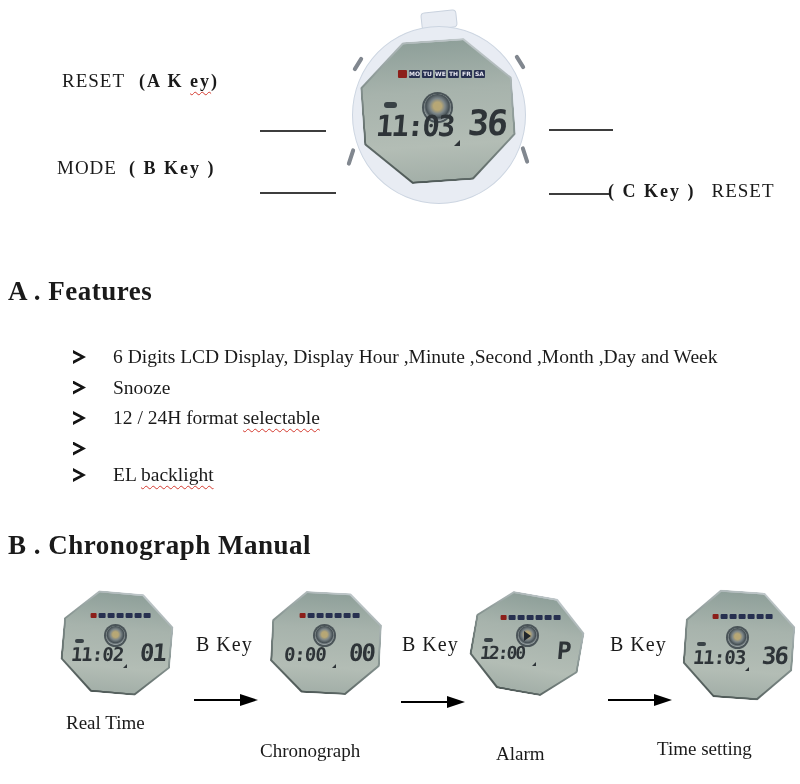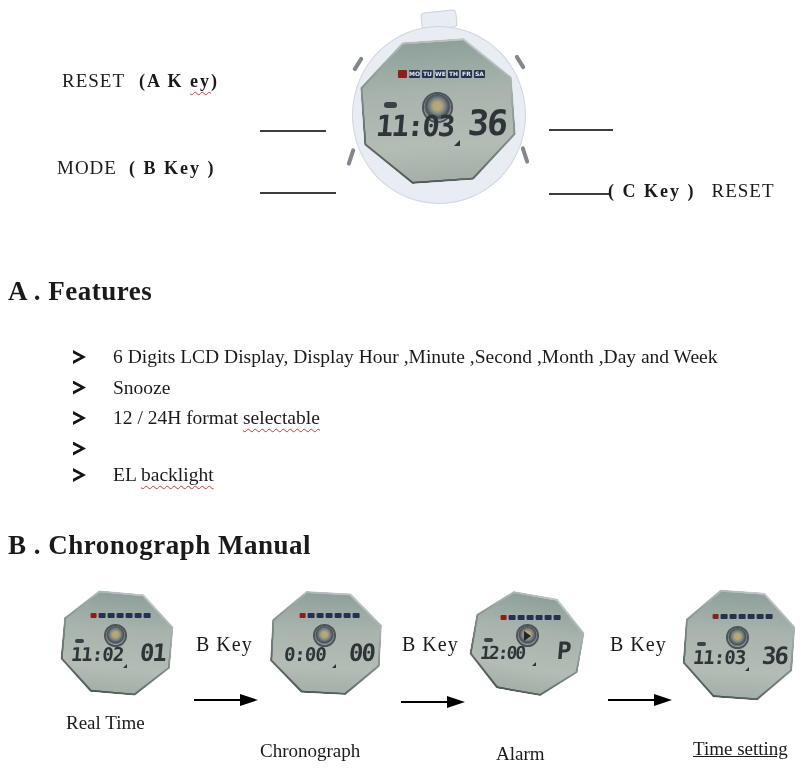--- a/index.html
+++ b/index.html
@@ -235,14 +235,14 @@
       <div class="abs pm-oval" style="left:13px;top:51px;width:9px;height:4px;"></div>
       <div class="abs digits" style="left:9px;top:57px;font-size:19px;letter-spacing:-1px;">11:03</div>
       <div class="abs dot-sep" style="left:61px;top:76px;width:4px;height:4px;"></div>
       <div class="abs digits" style="right:7px;top:53px;font-size:24px;">36</div>
     </div>
   </div>
 
   <div class="abs mode-label" style="left:66px;top:712px;">Real Time</div>
   <div class="abs mode-label" style="left:260px;top:740px;">Chronograph</div>
   <div class="abs mode-label" style="left:496px;top:743px;">Alarm</div>
-  <div class="abs mode-label" style="left:693px;top:738px;text-decoration:underline;">Time setting</div>
+  <div class="abs mode-label" style="left:657px;top:738px;">Time setting</div>
 </section>
 
 </body></html>

